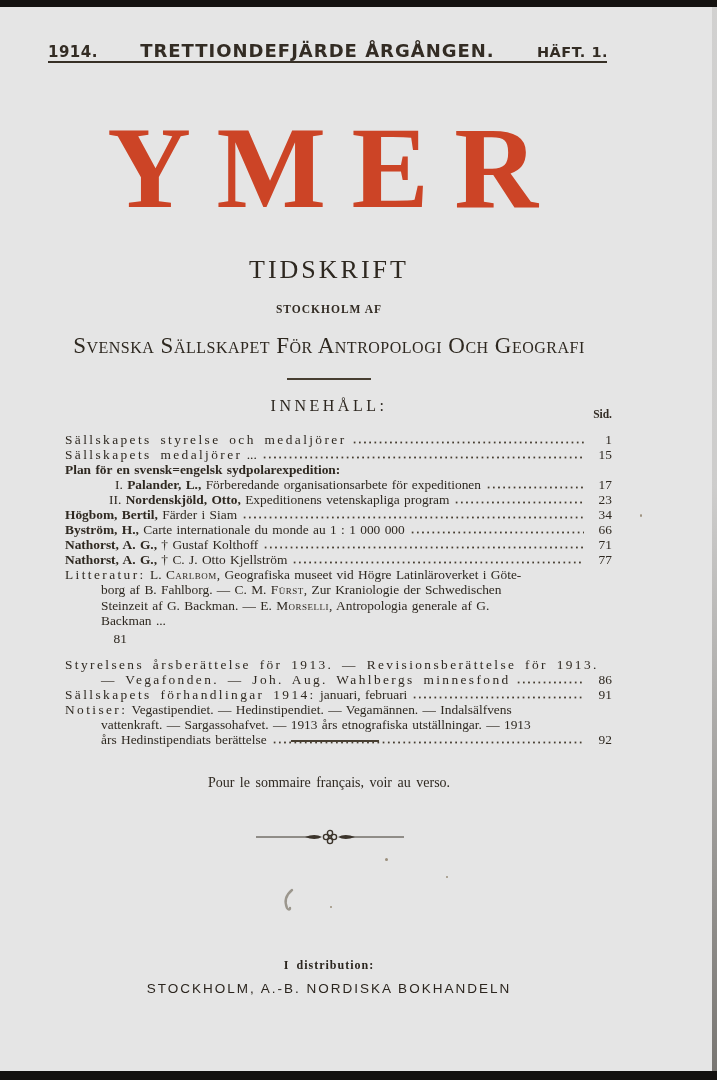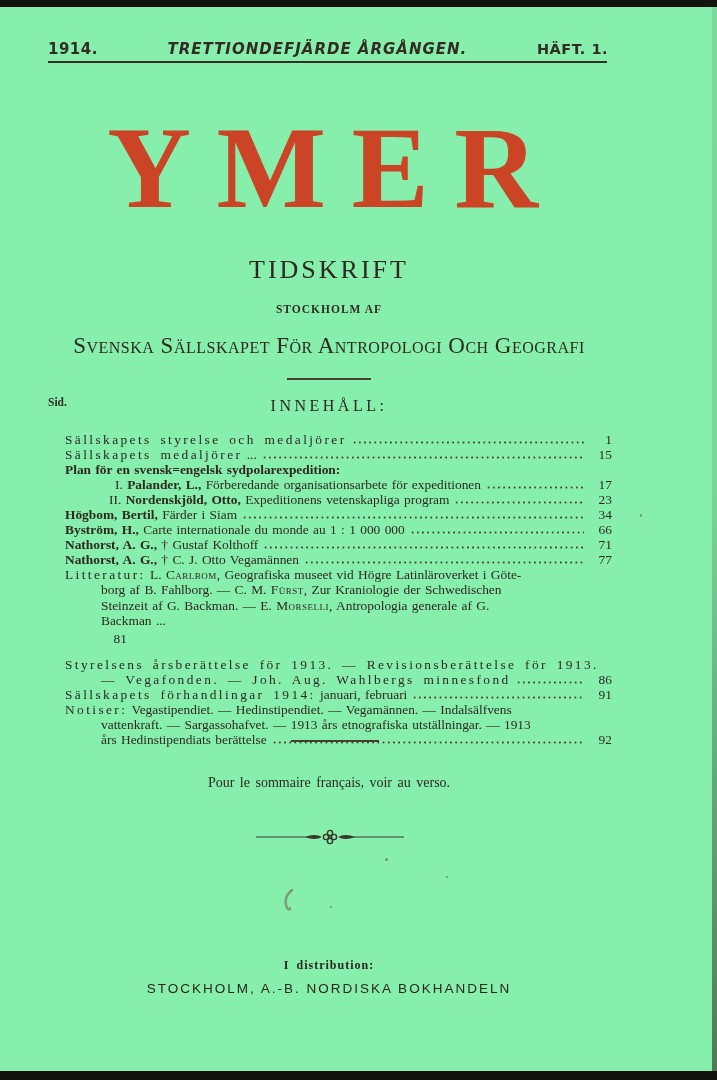--- a/index.html
+++ b/index.html
@@ -8,49 +8,49 @@
     width:717px;height:1080px;
     overflow:hidden;
     font-family:"Liberation Serif", serif;
     color:#2f2922;
     background:
       radial-gradient(ellipse 420px 260px at 52% 14%, rgba(255,248,224,.50), rgba(255,248,224,0) 70%),
       radial-gradient(ellipse 300px 500px at 96% 80%, rgba(140,100,45,.20), rgba(140,100,45,0) 65%),
       radial-gradient(ellipse 260px 200px at 6% 97%, rgba(150,110,55,.14), rgba(150,110,55,0) 60%),
       repeating-radial-gradient(circle at 37% 41%, rgba(120,90,40,.035) 0 2px, rgba(0,0,0,0) 2px 7px),
       linear-gradient(168deg, #eedaad 0%, #e7cf9f 45%, #e2c globalization 70%, #dcbe87 100%);
-    background-color:#86efac;
+    background-color:#e5e5e5;
   }
   .bar-top{position:absolute;top:0;left:0;width:717px;height:7px;background:#141210;}
   .bar-bottom{position:absolute;bottom:0;left:0;width:717px;height:9px;background:#131110;}
   .edge-right{position:absolute;top:0;right:0;width:5px;height:1080px;
     background:linear-gradient(to bottom, rgba(35,30,22,.10) 0%, rgba(35,30,22,.12) 45%, rgba(30,25,18,.55) 100%);}
   .speck{position:absolute;border-radius:50%;background:rgba(95,72,38,.55);}
 
   .abs-block{position:absolute;left:48px;width:562px;text-align:center;}
 
   .masthead{position:absolute;top:40px;left:48px;width:560px;
     display:flex;justify-content:space-between;align-items:baseline;
     font-family:"DejaVu Sans", sans-serif;font-weight:700;color:#332c24;}
   .masthead .year{font-size:15px;letter-spacing:.5px;}
-  .masthead .volume{font-size:15px;letter-spacing:1px;font-style:italic;}
+  .masthead .volume{font-size:18px;letter-spacing:1px;}
   .masthead .issue{font-size:14.5px;letter-spacing:.5px;}
   .masthead-rule{position:absolute;top:61px;left:48px;width:559px;height:2px;background:#373026;}
 
   .ymer{top:110px;font-size:116px;line-height:1;font-weight:700;
     letter-spacing:.22em;text-indent:.11em;color:#cc4426;}
   .tidskrift{top:255px;font-size:26px;letter-spacing:3px;color:#2e2820;}
   .utgifven{top:303px;font-size:11.5px;font-weight:700;letter-spacing:1px;color:#332c24;}
   .society{top:333px;font-size:23px;font-variant:small-caps;letter-spacing:.5px;color:#2e2820;}
   .rule-sm{position:absolute;height:1.5px;background:#473e31;}
   .rule1{top:378px;left:287px;width:84px;}
   .rule2{top:740px;left:291px;width:88px;}
 
   .innehall{top:397px;font-size:16px;letter-spacing:3.5px;color:#2c261f;}
-  .sid{position:absolute;top:396px;left:48px;width:564px;
+  .sid{position:absolute;top:408px;left:48px;width:564px;text-align:right;
     font-size:11.5px;font-weight:700;color:#332c24;}
 
   .toc{position:absolute;top:432px;left:65px;width:547px;
     font-size:13.4px;line-height:15.05px;word-spacing:1px;color:#2e2820;}
   .toc-row{display:flex;align-items:baseline;}
   .toc-row .t{white-space:pre;}
   .toc-row .b{font-weight:700;}
   .toc-row .sp{letter-spacing:2.4px;word-spacing:3px;}
   .toc-row .sc{font-variant:small-caps;letter-spacing:.5px;}
   .leader{flex:1;min-width:10px;height:3px;align-self:flex-end;margin:0 2px 3px 5px;
@@ -123,21 +123,21 @@
         <span class="t"><span class="b">Byström, H.,</span><span> Carte internationale du monde au 1 : 1 000 000</span></span>
         <span class="leader"></span>
         <span class="pg">66</span>
       </div>
       <div class="toc-row">
         <span class="t"><span class="b">Nathorst, A. G.,</span><span> † Gustaf Kolthoff</span></span>
         <span class="leader"></span>
         <span class="pg">71</span>
       </div>
       <div class="toc-row">
-        <span class="t"><span class="b">Nathorst, A. G.,</span><span> † C. J. Otto Vegamännen</span></span>
+        <span class="t"><span class="b">Nathorst, A. G.,</span><span> † C. J. Otto Kjellström</span></span>
         <span class="leader"></span>
         <span class="pg">77</span>
       </div>
       <div class="toc-row">
         <span class="t"><span class="sp">Litteratur:</span><span> L. </span><span class="sc">Carlbom</span><span>, Geografiska museet vid Högre Latinläroverket i Göte-</span></span>
       </div>
       <div class="toc-row" style="padding-left: 36px;">
         <span class="t"><span>borg af B. Fahlborg. — C. M. </span><span class="sc">Fürst</span><span>, Zur Kraniologie der Schwedischen</span></span>
       </div>
       <div class="toc-row" style="padding-left: 36px;">

